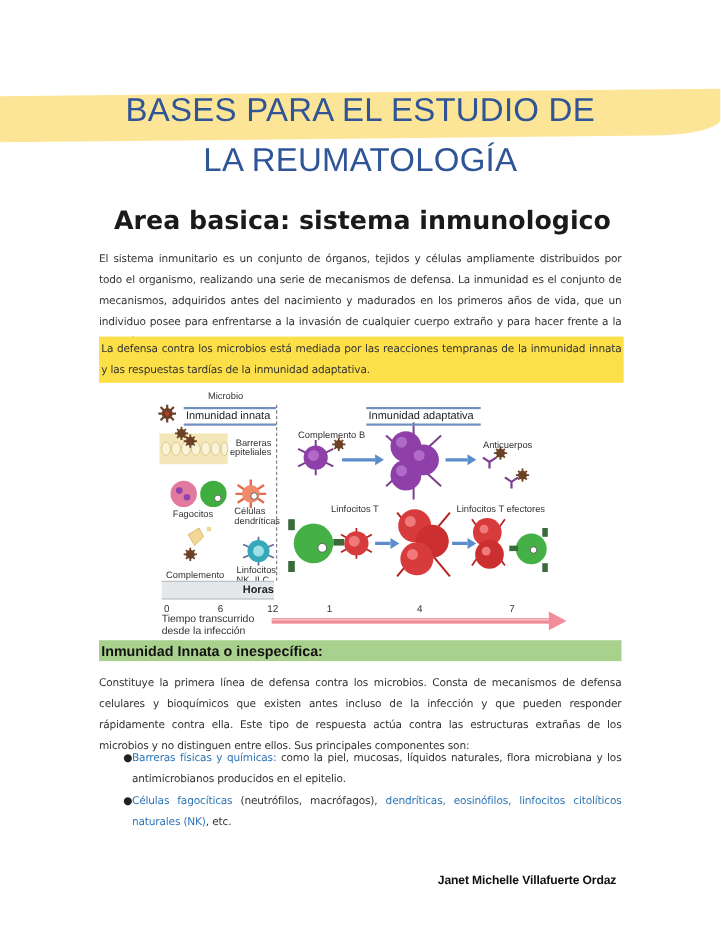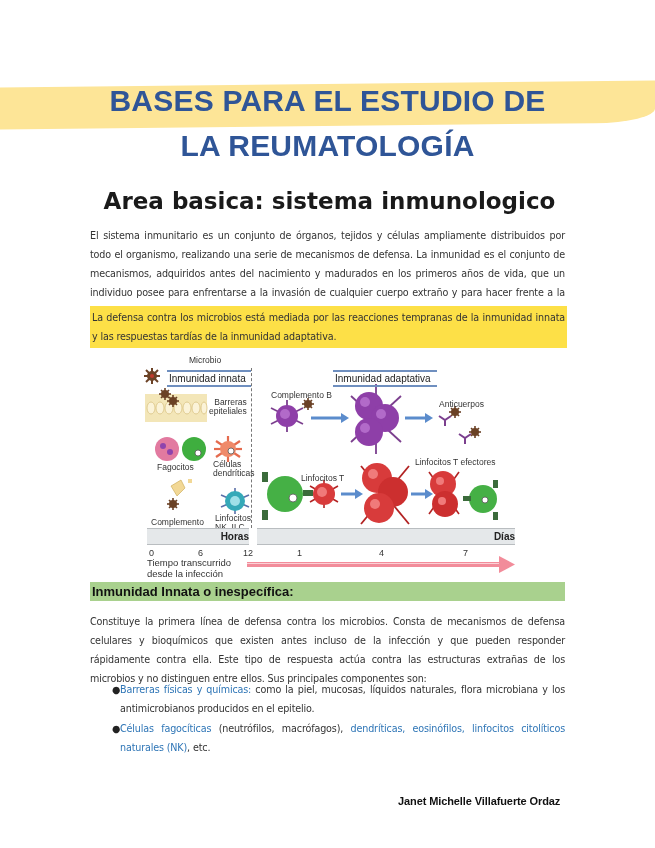--- a/index.html
+++ b/index.html
@@ -6,21 +6,21 @@
   body { width: 655px; height: 848px; position: relative; overflow: hidden; font-family: "DejaVu Sans", sans-serif; }
 
   .title-band {
     position: absolute; left: 0; top: 84px; width: 655px; height: 42px;
     background: #fde597;
     border-radius: 0 0 60px 0 / 0 0 14px 0;
     transform: skewY(-0.6deg);
   }
   .title {
     position: absolute; left: 0; width: 655px; text-align: center;
-    font-family: "Liberation Sans", sans-serif; font-weight: bold;
+    font-family: "Liberation Sans", sans-serif; font-weight: normal;
     color: #2f5597; font-size: 30px; letter-spacing: 0.2px; margin: 0;
   }
   .title.l1 { top: 84px; }
   .title.l2 { top: 129px; }
 
   .subtitle {
     position: absolute; left: 2px; width: 655px; top: 188px; text-align: center;
     font-family: "DejaVu Sans", sans-serif; font-size: 23px; color: #1a1a1a; margin: 0;
   }
 
@@ -278,26 +278,25 @@
 
   <div class="dlabel" style="left:66px;top:44px;white-space:pre;text-align:right;">Barreras
 epiteliales</div>
   <div class="dlabel" style="left:14px;top:109px;">Fagocitos</div>
   <div class="dlabel" style="left:70px;top:106px;white-space:pre;">Células
 dendríticas</div>
   <div class="dlabel" style="left:8px;top:164px;">Complemento</div>
   <div class="dlabel" style="left:72px;top:160px;white-space:pre;">Linfocitos
 NK, ILC</div>
   <div class="dlabel" style="left:128px;top:37px;">Complemento B</div>
-  <div class="dlabel" style="left:158px;top:120px;">Linfocitos T</div>
+  <div class="dlabel" style="left:158px;top:104px;">Linfocitos T</div>
   <div class="dlabel" style="left:296px;top:46px;">Anticuerpos</div>
   <div class="dlabel" style="left:272px;top:104px;">Linfocitos T efectores</div>
 
   <div class="timebar" style="left:4px;width:102px;">Horas</div>
-  <div class="timebar" style="left:114px;width:258px;">Días</div>
   <div class="tick" style="left:6px;">0</div>
   <div class="tick" style="left:55px;">6</div>
   <div class="tick" style="left:100px;">12</div>
   <div class="tick" style="left:154px;">1</div>
   <div class="tick" style="left:236px;">4</div>
   <div class="tick" style="left:320px;">7</div>
   <div class="dlabel" style="left:4px;top:204px;font-size:9.5px;white-space:pre;line-height:1.15;">Tiempo transcurrido
 desde la infección</div>
 </div>
 

